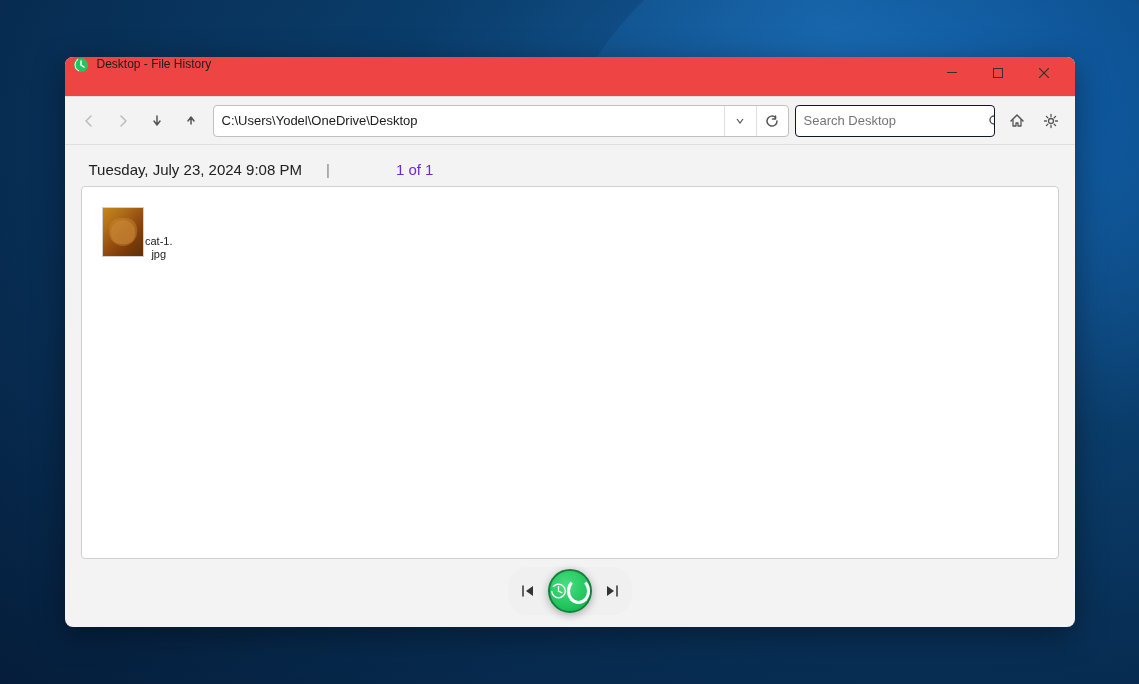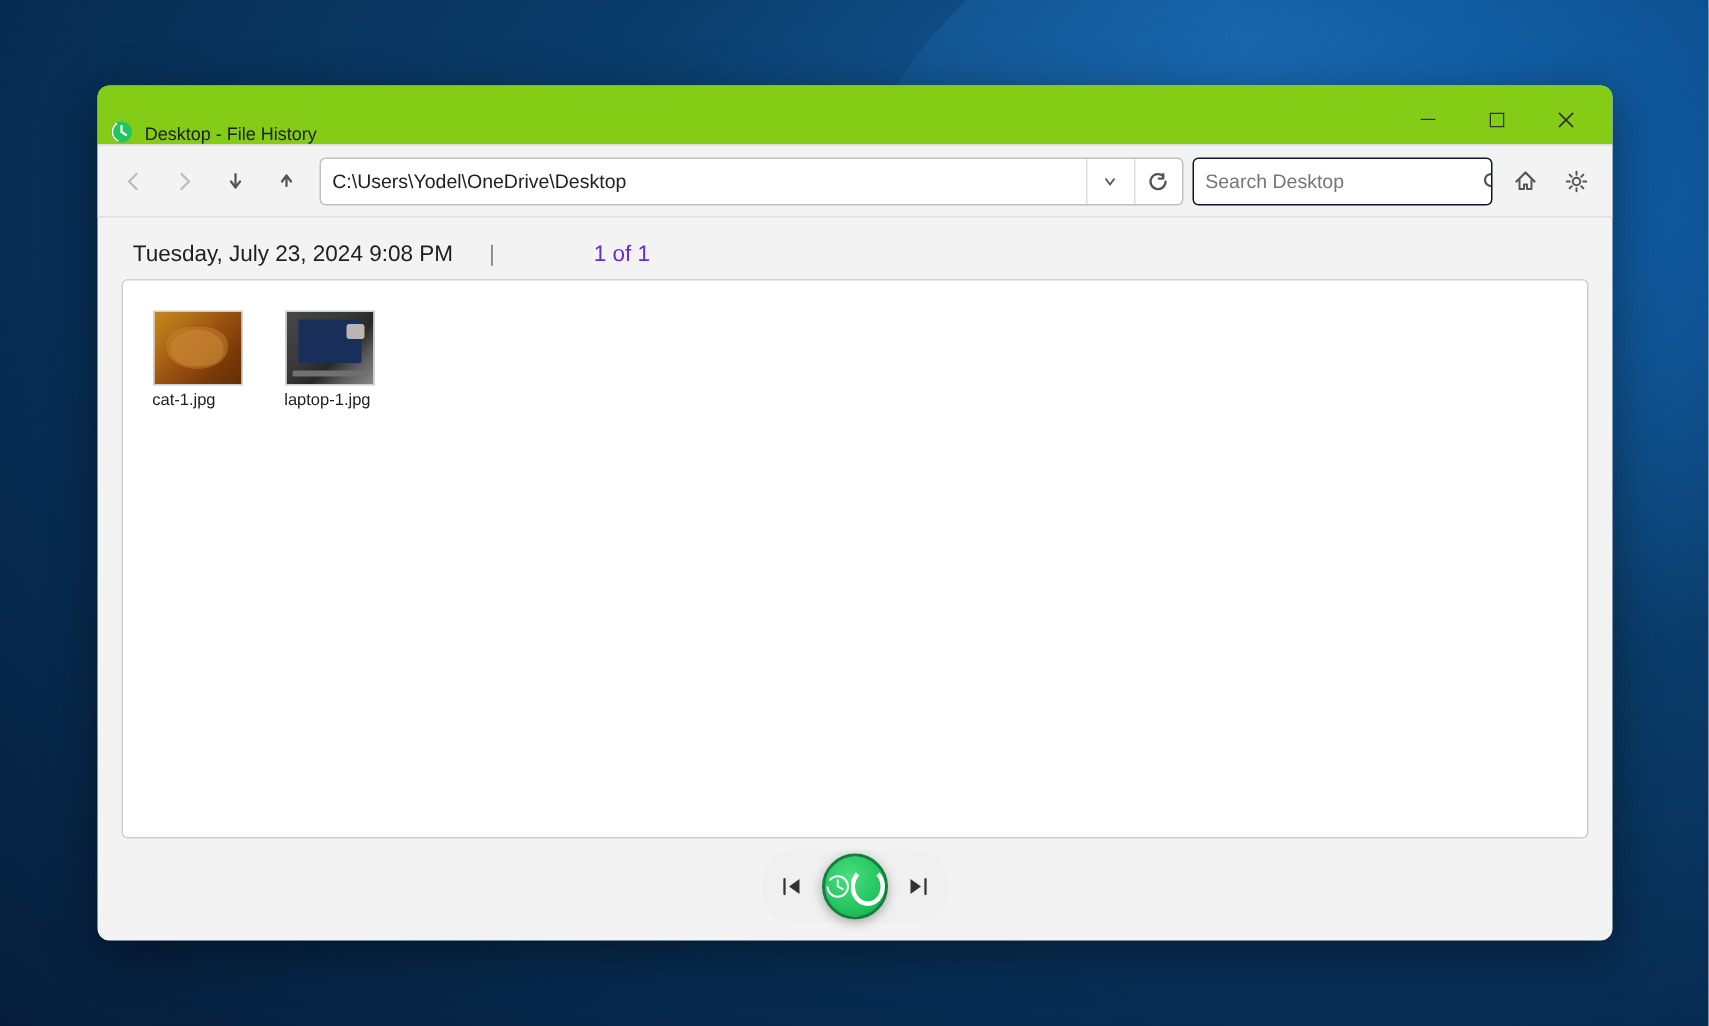--- a/index.html
+++ b/index.html
@@ -38,23 +38,23 @@
       box-shadow: 0 8px 32px rgba(0,0,0,0.4);
       display: flex;
       flex-direction: column;
       overflow: hidden;
       position: relative;
     }
 
     
     .title-bar {
       height: 40px;
-      background: #84cc16;
-      display: flex;
-      align-items: flex-end;
+      background: #ef4444;
+      display: flex;
+      align-items: flex-start;
       padding: 0 8px;
       border-bottom: 1px solid #e0e0e0;
       flex-shrink: 0;
     }
 
     .title-bar-icon {
       width: 16px;
       height: 16px;
       margin-right: 8px;
       flex-shrink: 0;
@@ -253,22 +253,21 @@
       display: flex;
       flex-wrap: wrap;
       gap: 8px;
       align-content: flex-start;
       overflow-y: auto;
     }
 
     .file-item {
       width: 80px;
       display: flex;
-      flex-direction: column;
-      align-items: flex-start;
+      align-items: flex-end;
       cursor: pointer;
       padding: 4px;
       border-radius: 4px;
     }
 
     .file-thumbnail {
       width: 60px;
       height: 50px;
       border: 1px solid #d0d0d0;
       overflow: hidden;
@@ -514,34 +513,20 @@
             <div class="thumb-cat1" style="width:100%;height:100%;position:relative;overflow:hidden;">
 
               <div style="position:absolute;top:0;left:0;right:0;bottom:0;background:linear-gradient(135deg,#c8861a 0%,#b07018 25%,#984f10 50%,#7a3a08 75%,#603005 100%);"></div>
               <div style="position:absolute;top:25%;left:20%;width:60%;height:50%;background:rgba(210,150,60,0.5);border-radius:50% 50% 40% 40%;"></div>
             </div>
           </div>
           <span class="file-name">cat-1.jpg</span>
         </div>
 
 
-        <div class="file-item">
-          <div class="file-thumbnail">
-            <div style="width:100%;height:100%;position:relative;overflow:hidden;">
-              <div style="position:absolute;top:0;left:0;right:0;bottom:0;background:linear-gradient(135deg,#484848 0%,#383838 40%,#282828 60%,#606060 80%,#888 100%);"></div>
-
-              <div style="position:absolute;top:5px;left:8px;right:8px;bottom:14px;background:#1a2e5a;border-radius:1px;"></div>
-
-              <div style="position:absolute;bottom:5px;left:4px;right:4px;height:4px;background:#707070;border-radius:1px;"></div>
-
-              <div style="position:absolute;top:8px;right:6px;width:12px;height:10px;background:rgba(255,240,220,0.7);border-radius:2px;"></div>
-            </div>
-          </div>
-          <span class="file-name">laptop-1.jpg</span>
-        </div>
 
       </div>
 
     </div>
 
     <div class="bottom-nav">
       <div class="nav-control-group">
         <button class="nav-ctrl-btn">
           <svg width="14" height="14" viewBox="0 0 14 14">
             <line x1="2" y1="2" x2="2" y2="12" stroke="#333" stroke-width="1.5" stroke-linecap="round"></line>

